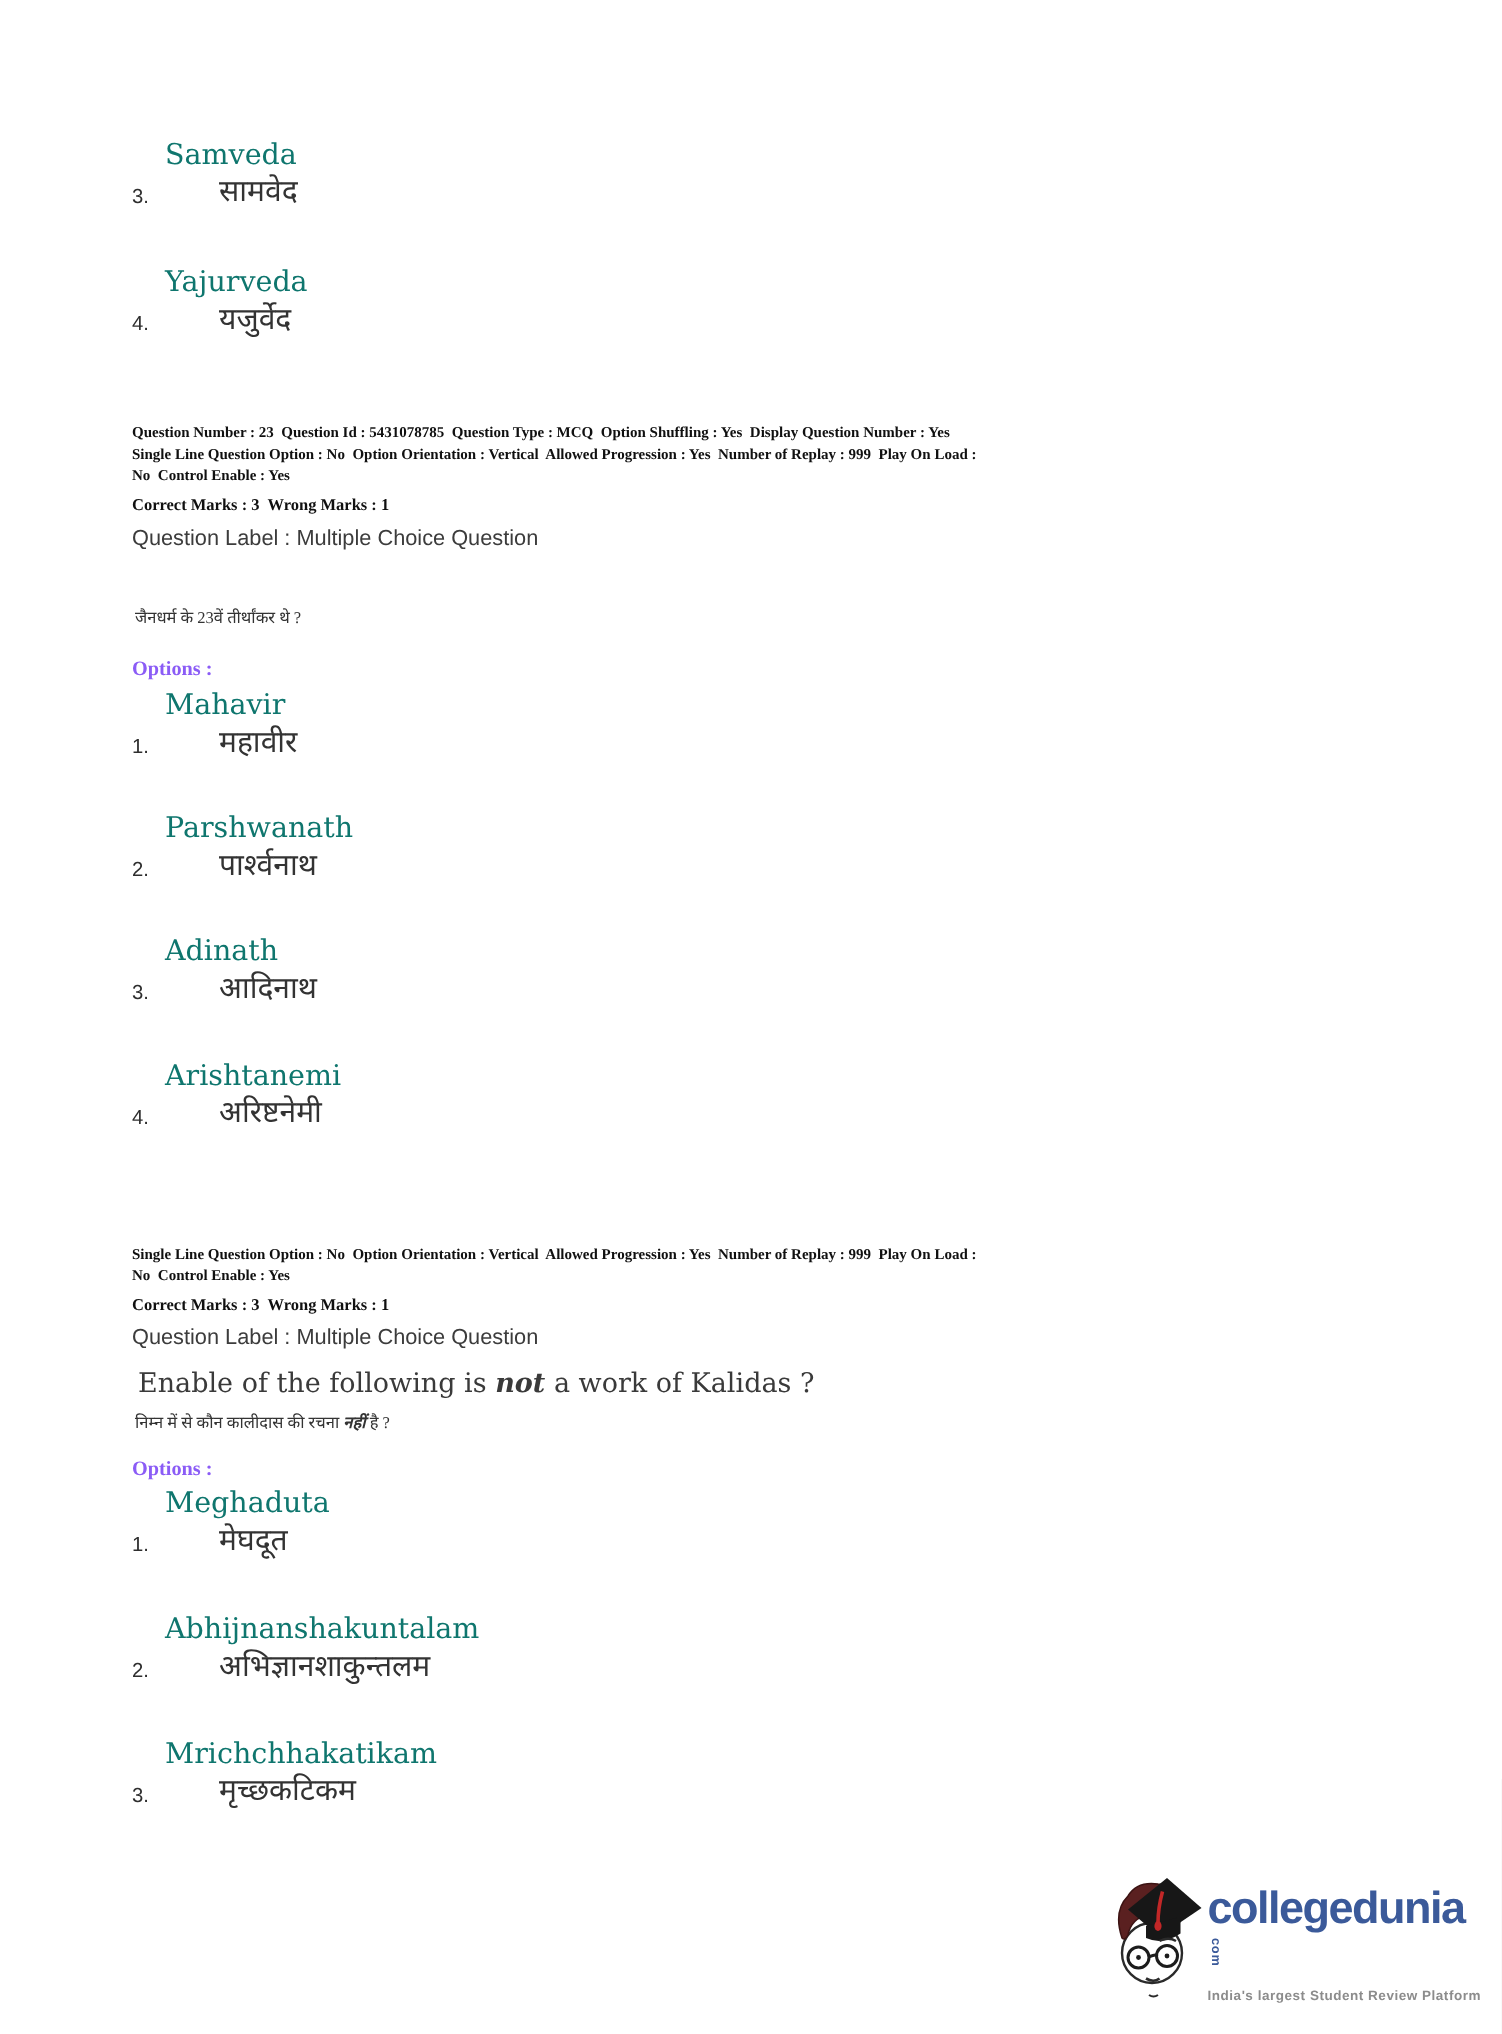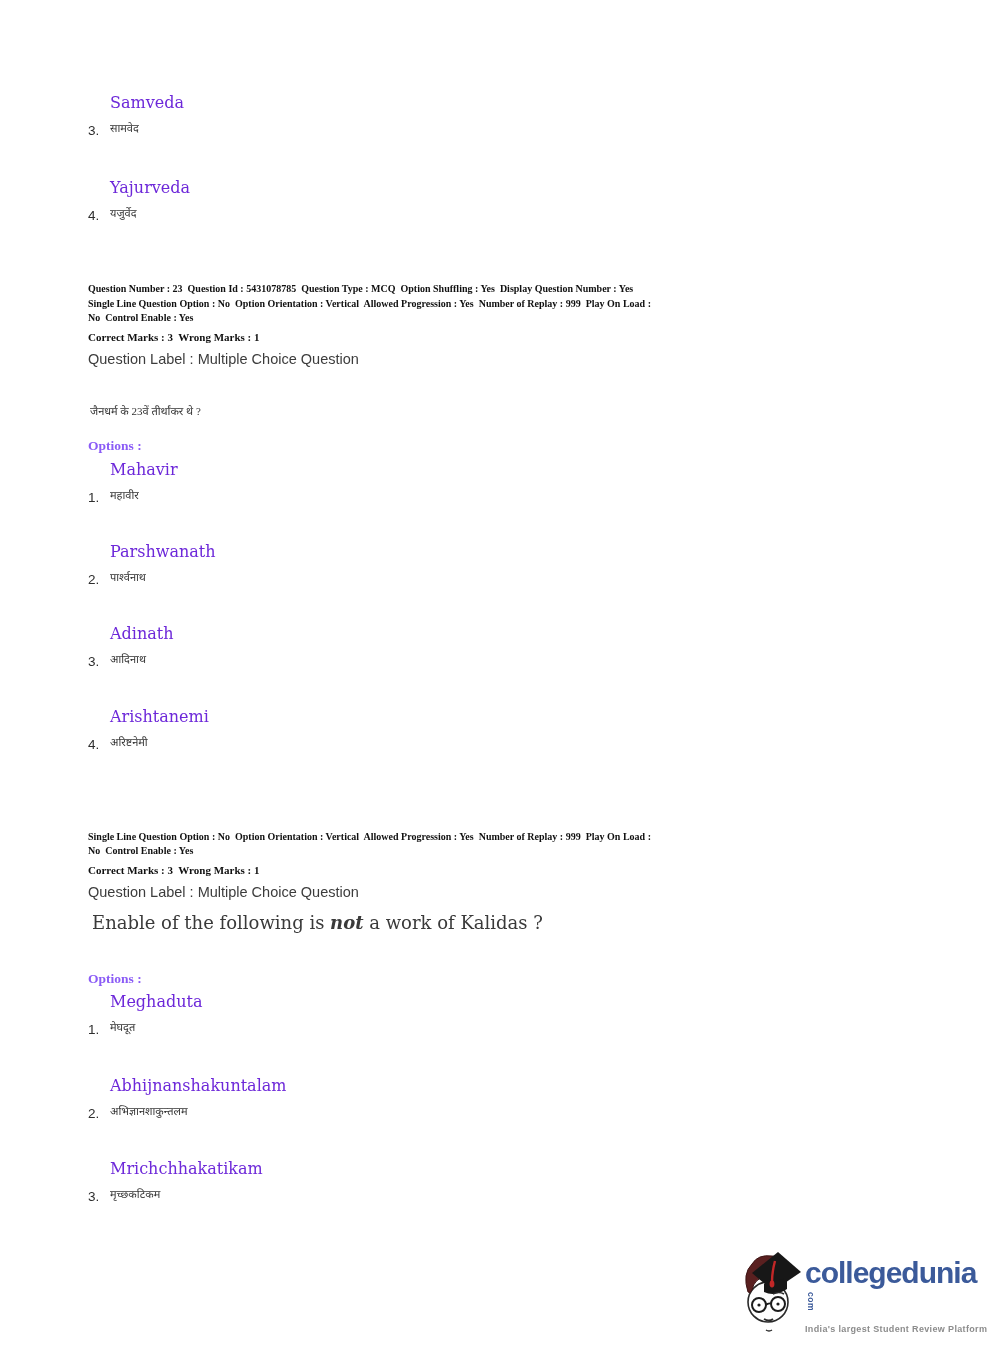--- a/index.html
+++ b/index.html
@@ -42,26 +42,26 @@
   }
   .opt { position:absolute; left:88px; padding-left:22px; }
   .opt .num {
     position:absolute; left:0; bottom:1px;
     font-family:"Liberation Sans", sans-serif;
     font-size:13.5px; color:#2e2e2e;
   }
   .opt .en {
     display:block;
     font-family:"DejaVu Serif", serif;
-    font-size:16px; line-height:22px; color:#6d28d9;
+    font-size:19px; line-height:22px; color:#0f766e;
   }
   .opt .hi {
     display:block; margin-top:3px;
     font-family:"Liberation Serif", serif;
-    font-size:11px; line-height:22px; color:#333333;
+    font-size:20px; line-height:22px; color:#333333;margin-left:36px;
   }
   
   .logo { position:absolute; left:742px; top:1246px; width:232px; height:92px; }
   .logo .mascot { position:absolute; left:0; top:0; width:60px; height:88px; }
   .logo .logo-text { position:absolute; left:63px; top:12px; }
   .logo .brand {
     font-family:"Liberation Sans", sans-serif; font-weight:bold;
     font-size:30px; line-height:30px; letter-spacing:-1px; color:#3b5a9a;
     display:inline-block; vertical-align:top;
   }
@@ -123,20 +123,21 @@
     <span class="en">Arishtanemi</span>
     <span class="hi">अरिष्टनेमी</span>
   </div>
 
   <div class="meta-line" style="top:829.5px;">Single Line Question Option : No  Option Orientation : Vertical  Allowed Progression : Yes  Number of Replay : 999  Play On Load :</div>
   <div class="meta-line" style="top:844px;">No  Control Enable : Yes</div>
   <div class="marks-line" style="top:864px;">Correct Marks : 3  Wrong Marks : 1</div>
   <div class="q-label" style="top:884px;">Question Label : Multiple Choice Question</div>
 
   <div class="q-en" style="top:912px;"><span>Enable of the following is </span><span class="bold-italic">not</span><span> a work of Kalidas ?</span></div>
+  <div class="q-hi" style="top:940px;"><span>निम्न में से कौन कालीदास की रचना </span><span class="bold-italic">नहीं</span><span> है ?</span></div>
 
   <div class="opts-label" style="top:971px;">Options :</div>
 
   <div class="opt" style="top:991px;">
     <span class="num">1.</span>
     <span class="en">Meghaduta</span>
     <span class="hi">मेघदूत</span>
   </div>
   <div class="opt" style="top:1075px;">
     <span class="num">2.</span>

